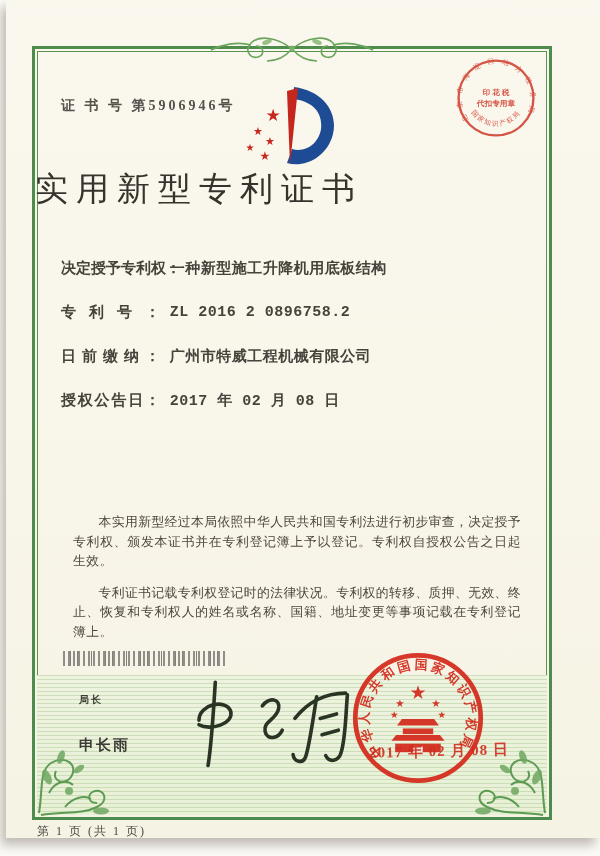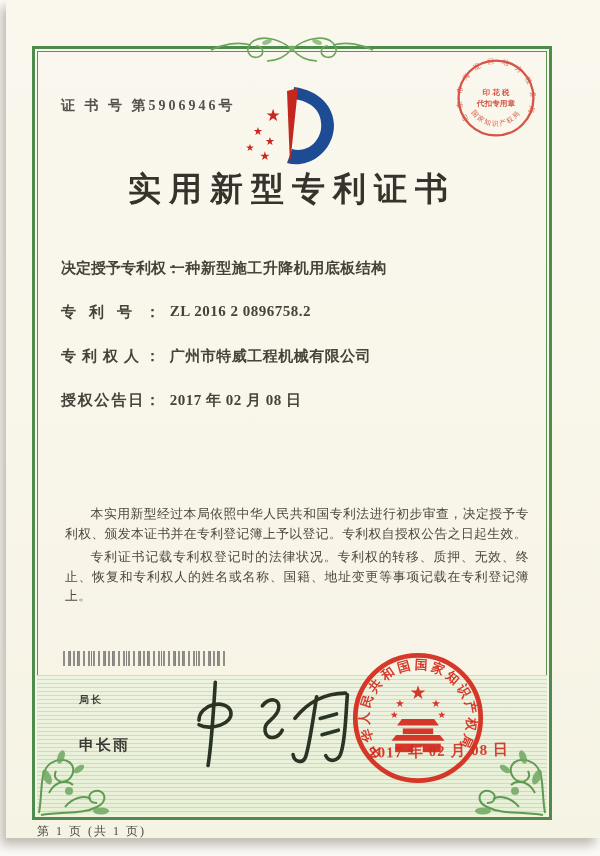--- a/index.html
+++ b/index.html
@@ -19,36 +19,36 @@
   }
   .frame-inner{
     position:absolute;inset:2px;border:1px solid #5a9350;pointer-events:none;
   }
   .cert-no{
     position:absolute;left:26px;top:48px;font-size:14px;letter-spacing:3px;
     color:#54524c;font-weight:600;
   }
   .logo{position:absolute;top:36px;left:50%;transform:translateX(-50%);}
   .title{
-    position:absolute;top:118px;left:0;right:0;text-align:center;
-    font-size:33px;font-weight:700;letter-spacing:8px;color:#36332d;
+    position:absolute;top:118px;left:0;right:0;
+    font-size:33px;font-weight:400;letter-spacing:8px;color:#36332d;
   }
   .fields{position:absolute;left:26px;top:210px;right:18px;}
   .frow{height:21px;margin-bottom:23px;font-size:15px;font-weight:600;color:#46433c;white-space:nowrap;}
   .flabel{
     display:inline-block;width:6.6em;text-align:justify;text-align-last:justify;
     vertical-align:top;
   }
-  .fvalue{letter-spacing:.5px;margin-left:6px;}
+  .fvalue{letter-spacing:.5px;margin-left:6px;font-family:Liberation Mono, monospace;}
   .paras{
     position:absolute;left:26px;right:16px;top:452px;
     font-size:12.8px;line-height:19.5px;color:#4e473d;text-align:justify;
     letter-spacing:.4px;
   }
-  .paras p{margin:4px;text-indent:2em;}
+  .paras p{margin:12px;text-indent:2em;}
   .band{
     position:absolute;left:2px;right:2px;bottom:2px;height:140px;
     background:
       repeating-linear-gradient(180deg,rgba(122,172,94,.28) 0 1px,rgba(0,0,0,0) 1px 4px),
       linear-gradient(180deg,#eef3e0,#e8f0d6);
   }
   .barcode{
     position:absolute;left:28px;top:602px;width:162px;height:15px;opacity:.55;
     background:
       repeating-linear-gradient(90deg,#3c3c3c 0 2px,rgba(0,0,0,0) 2px 5px),
@@ -118,21 +118,21 @@
     <div class="fields">
       <div class="frow">
         <span class="flabel">决定授予专利权：</span>
         <span class="fvalue">一种新型施工升降机用底板结构</span>
       </div>
       <div class="frow">
         <span class="flabel">专利号：</span>
         <span class="fvalue">ZL 2016 2 0896758.2</span>
       </div>
       <div class="frow">
-        <span class="flabel">专利权人：</span>
+        <span class="flabel">日前缴纳：</span>
         <span class="fvalue">广州市特威工程机械有限公司</span>
       </div>
       <div class="frow">
         <span class="flabel">授权公告日：</span>
         <span class="fvalue">2017 年 02 月 08 日</span>
       </div>
     </div>
 
     <div class="paras">
       <p>本实用新型经过本局依照中华人民共和国专利法进行初步审查，决定授予专利权、颁发本证书并在专利登记簿上予以登记。专利权自授权公告之日起生效。</p>

